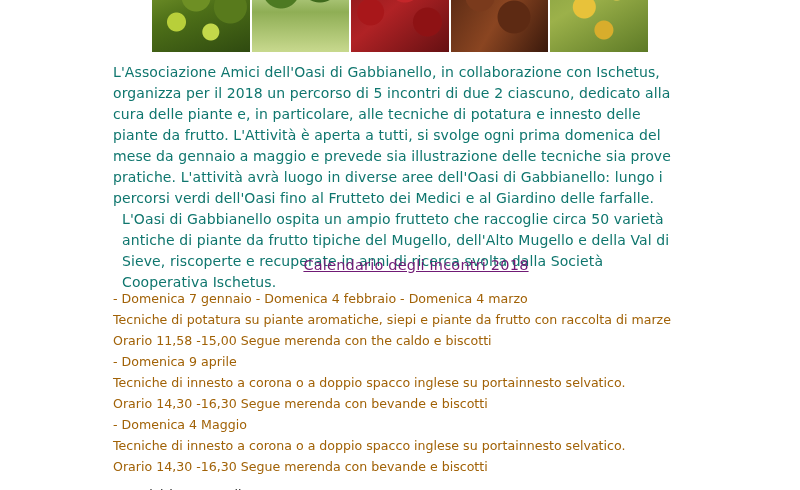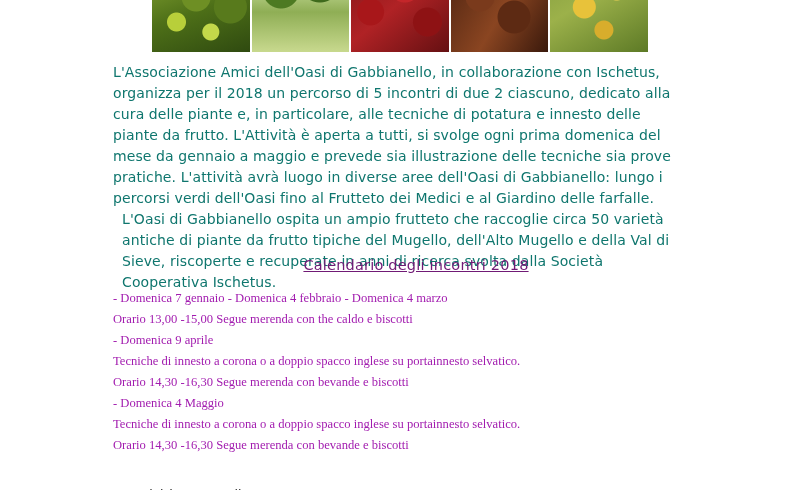--- a/index.html
+++ b/index.html
@@ -113,23 +113,22 @@
   }
   .cal-list {
     position: absolute;
     left: 113px;
     top: 288px;
     width: 574px;
   }
   .cal-line {
     font-size: 12.6px;
     line-height: 21px;
-    color: #a21caf;
+    color: #a16207;
     white-space: nowrap;
-    font-family: Liberation Serif, serif;
   }
   .tail {
     position: absolute;
     left: 113px;
     top: 484px;
     width: 574px;
     font-size: 12.6px;
     line-height: 21px;
     color: #222222;
     overflow: hidden;
@@ -161,21 +160,22 @@
 
   <div class="body-text">
     <p class="para">L'Associazione Amici dell'Oasi di Gabbianello, in collaborazione con Ischetus, organizza per il 2018 un percorso di 5 incontri di due 2 ciascuno, dedicato alla cura delle piante e, in particolare, alle tecniche di potatura e innesto delle piante da frutto. L'Attività è aperta a tutti, si svolge ogni prima domenica del mese da gennaio a maggio e prevede sia illustrazione delle tecniche sia prove pratiche. L'attività avrà luogo in diverse aree dell'Oasi di Gabbianello: lungo i percorsi verdi dell'Oasi fino al Frutteto dei Medici e al Giardino delle farfalle.</p>
     <p class="para">L'Oasi di Gabbianello ospita un ampio frutteto che raccoglie circa 50 varietà antiche di piante da frutto tipiche del Mugello, dell'Alto Mugello e della Val di Sieve, riscoperte e recuperate in anni di ricerca svolta dalla Società Cooperativa Ischetus.</p>
   </div>
 
   <div class="cal-title">Calendario degli incontri 2018</div>
 
   <div class="cal-list">
     <div class="cal-line">- Domenica 7 gennaio - Domenica 4 febbraio - Domenica 4 marzo</div>
-    <div class="cal-line">Orario 13,00 -15,00 Segue merenda con the caldo e biscotti</div>
+    <div class="cal-line">Tecniche di potatura su piante aromatiche, siepi e piante da frutto con raccolta di marze</div>
+    <div class="cal-line">Orario 11,58 -15,00 Segue merenda con the caldo e biscotti</div>
     <div class="cal-line">- Domenica 9 aprile</div>
     <div class="cal-line">Tecniche di innesto a corona o a doppio spacco inglese su portainnesto selvatico.</div>
     <div class="cal-line">Orario 14,30 -16,30 Segue merenda con bevande e biscotti</div>
     <div class="cal-line">- Domenica 4 Maggio</div>
     <div class="cal-line">Tecniche di innesto a corona o a doppio spacco inglese su portainnesto selvatico.</div>
     <div class="cal-line">Orario 14,30 -16,30 Segue merenda con bevande e biscotti</div>
   </div>
 
   <div class="tail">Le attività sono realizzate</div>
 

